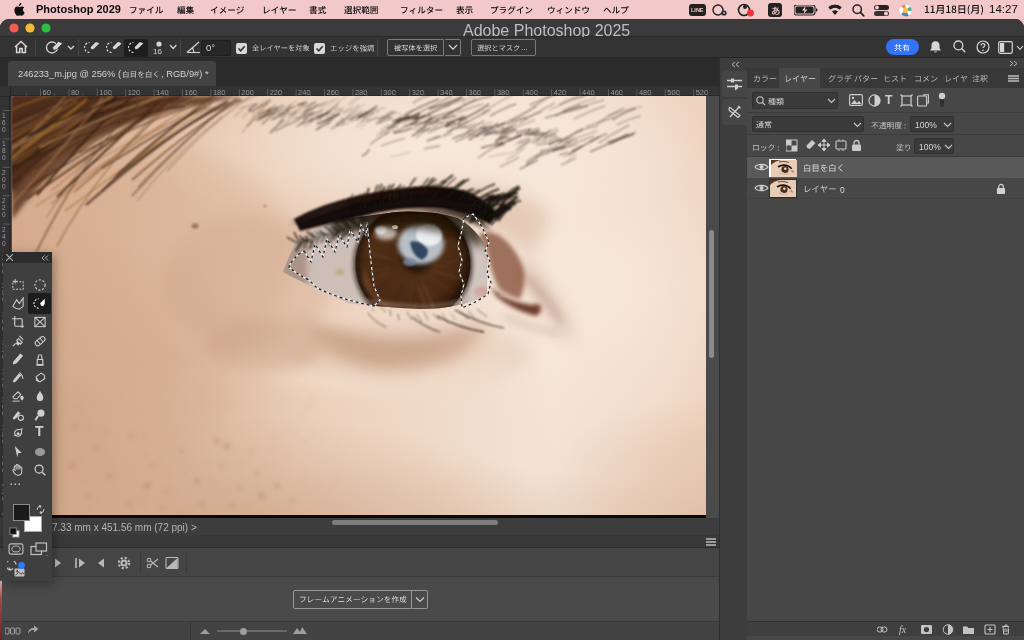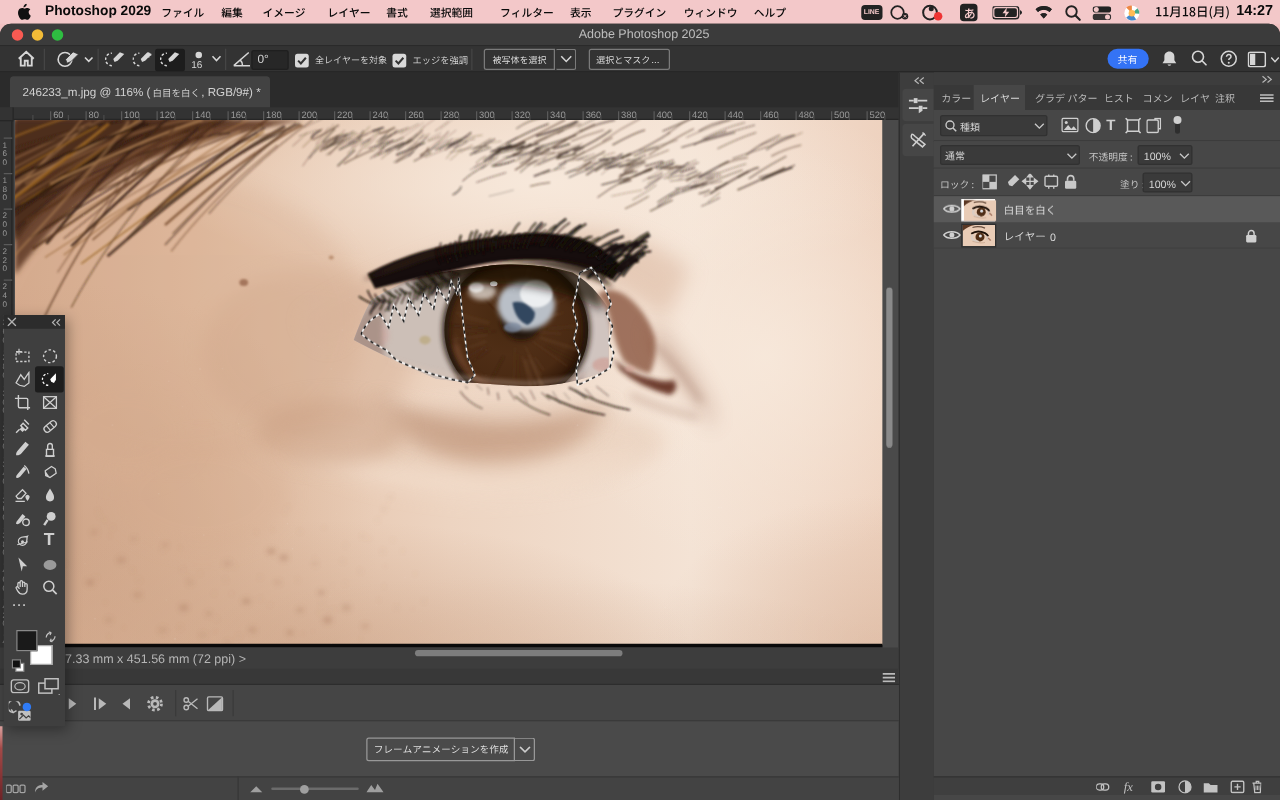--- a/index.html
+++ b/index.html
@@ -40,21 +40,21 @@
   </svg>
 <svg style="position:absolute;left:547px;top:2.7px;overflow:visible" width="1" height="1">
     <path transform="translate(0 10.3)" d="M 4.8 -6.9 Q 4.7 -6.7 4.7 -6.6 Q 4.7 -6.4 4.7 -6.2 Q 4.7 -6.1 4.7 -5.9 Q 4.7 -5.7 4.7 -5.4 Q 4.7 -5.2 4.7 -5.0 H 3.8 Q 3.8 -5.2 3.8 -5.5 Q 3.8 -5.7 3.8 -5.9 Q 3.8 -6.1 3.8 -6.2 Q 3.8 -6.4 3.8 -6.6 Q 3.8 -6.7 3.7 -6.9 Z M 7.7 -5.2 Q 7.6 -5.1 7.6 -4.9 Q 7.6 -4.8 7.5 -4.6 Q 7.5 -4.3 7.4 -4.0 Q 7.3 -3.7 7.2 -3.4 Q 7.1 -3.1 7.0 -2.7 Q 6.9 -2.4 6.7 -2.1 Q 6.4 -1.5 5.9 -1.0 Q 5.4 -0.5 4.7 -0.2 Q 4.0 0.2 3.3 0.4 L 2.6 -0.4 Q 2.8 -0.5 3.1 -0.5 Q 3.4 -0.6 3.6 -0.7 Q 4.0 -0.8 4.4 -1.1 Q 4.8 -1.3 5.2 -1.6 Q 5.5 -1.9 5.8 -2.3 Q 6.0 -2.7 6.1 -3.1 Q 6.3 -3.5 6.4 -3.9 Q 6.5 -4.3 6.6 -4.7 H 2.0 Q 2.0 -4.6 2.0 -4.4 Q 2.0 -4.2 2.0 -4.0 Q 2.0 -3.7 2.0 -3.6 Q 2.0 -3.4 2.0 -3.3 Q 2.0 -3.2 2.0 -3.0 Q 2.0 -2.8 2.0 -2.7 H 1.1 Q 1.1 -2.9 1.1 -3.0 Q 1.1 -3.2 1.1 -3.3 Q 1.1 -3.4 1.1 -3.6 Q 1.1 -3.8 1.1 -4.1 Q 1.1 -4.3 1.1 -4.5 Q 1.1 -4.7 1.1 -4.8 Q 1.1 -5.0 1.1 -5.2 Q 1.1 -5.4 1.1 -5.5 Q 1.3 -5.5 1.5 -5.5 Q 1.7 -5.5 1.9 -5.5 H 6.5 Q 6.7 -5.5 6.9 -5.5 Q 7.0 -5.5 7.1 -5.6 Z M 9.6 -2.3 Q 10.2 -2.5 10.7 -2.7 Q 11.3 -2.9 11.8 -3.1 Q 12.3 -3.4 12.7 -3.6 Q 13.1 -3.8 13.5 -4.2 Q 13.9 -4.5 14.2 -4.8 Q 14.6 -5.1 14.8 -5.4 L 15.4 -4.7 Q 15.2 -4.5 14.8 -4.1 Q 14.4 -3.8 14.0 -3.5 Q 13.5 -3.1 13.1 -2.9 Q 12.8 -2.7 12.4 -2.5 Q 12.1 -2.3 11.7 -2.1 Q 11.3 -2.0 10.8 -1.8 Q 10.4 -1.6 10.0 -1.5 Z M 12.6 -3.1 13.5 -3.3 V -0.1 Q 13.5 0.0 13.5 0.2 Q 13.5 0.3 13.5 0.5 Q 13.5 0.6 13.6 0.7 H 12.6 Q 12.6 0.6 12.6 0.5 Q 12.6 0.3 12.6 0.2 Q 12.6 0.0 12.6 -0.1 Z M 19.2 -6.4 Q 19.4 -6.3 19.7 -6.0 Q 20.0 -5.8 20.4 -5.5 Q 20.7 -5.3 20.9 -5.0 Q 21.2 -4.8 21.4 -4.6 L 20.7 -3.9 Q 20.6 -4.1 20.3 -4.3 Q 20.0 -4.6 19.7 -4.8 Q 19.4 -5.1 19.1 -5.3 Q 18.8 -5.6 18.6 -5.7 Z M 18.3 -0.7 Q 19.0 -0.8 19.6 -0.9 Q 20.3 -1.1 20.8 -1.4 Q 21.3 -1.6 21.7 -1.9 Q 22.4 -2.3 23.0 -2.8 Q 23.5 -3.4 24.0 -4.0 Q 24.4 -4.6 24.7 -5.1 L 25.2 -4.2 Q 24.9 -3.6 24.4 -3.0 Q 24.0 -2.5 23.4 -2.0 Q 22.9 -1.5 22.2 -1.0 Q 21.8 -0.8 21.2 -0.5 Q 20.7 -0.3 20.1 -0.1 Q 19.6 0.1 18.9 0.2 Z M 31.5 -6.3 Q 31.7 -6.1 31.8 -5.9 Q 31.9 -5.7 32.1 -5.4 Q 32.2 -5.2 32.3 -5.0 L 31.7 -4.7 Q 31.6 -5.0 31.5 -5.2 Q 31.4 -5.4 31.2 -5.6 Q 31.1 -5.8 31.0 -6.0 Z M 32.6 -6.7 Q 32.7 -6.6 32.9 -6.3 Q 33.0 -6.1 33.2 -5.9 Q 33.3 -5.7 33.4 -5.5 L 32.8 -5.2 Q 32.7 -5.4 32.6 -5.6 Q 32.5 -5.9 32.3 -6.1 Q 32.2 -6.3 32.0 -6.5 Z M 28.3 -0.7 Q 28.3 -0.8 28.3 -1.2 Q 28.3 -1.5 28.3 -2.0 Q 28.3 -2.5 28.3 -3.1 Q 28.3 -3.6 28.3 -4.2 Q 28.3 -4.7 28.3 -5.1 Q 28.3 -5.5 28.3 -5.6 Q 28.3 -5.9 28.3 -6.1 Q 28.3 -6.4 28.3 -6.6 H 29.3 Q 29.3 -6.4 29.3 -6.1 Q 29.3 -5.9 29.3 -5.6 Q 29.3 -5.4 29.3 -4.9 Q 29.3 -4.5 29.3 -3.9 Q 29.3 -3.4 29.3 -2.9 Q 29.3 -2.4 29.3 -1.9 Q 29.3 -1.5 29.3 -1.1 Q 29.3 -0.8 29.3 -0.7 Q 29.3 -0.5 29.3 -0.3 Q 29.3 -0.1 29.3 0.1 Q 29.3 0.3 29.3 0.4 H 28.3 Q 28.3 0.2 28.3 -0.1 Q 28.3 -0.4 28.3 -0.7 Z M 29.1 -4.4 Q 29.5 -4.2 30.0 -4.1 Q 30.5 -3.9 31.1 -3.7 Q 31.6 -3.5 32.1 -3.3 Q 32.6 -3.1 32.9 -2.9 L 32.5 -2.0 Q 32.2 -2.2 31.7 -2.4 Q 31.2 -2.6 30.8 -2.8 Q 30.3 -3.0 29.9 -3.1 Q 29.4 -3.3 29.1 -3.4 Z M 39.2 -6.9 Q 39.1 -6.7 39.1 -6.6 Q 39.1 -6.4 39.1 -6.2 Q 39.1 -6.1 39.1 -5.9 Q 39.1 -5.7 39.1 -5.4 Q 39.1 -5.2 39.1 -5.0 H 38.2 Q 38.2 -5.2 38.2 -5.5 Q 38.2 -5.7 38.2 -5.9 Q 38.2 -6.1 38.2 -6.2 Q 38.2 -6.4 38.2 -6.6 Q 38.2 -6.7 38.1 -6.9 Z M 42.1 -5.2 Q 42.0 -5.1 42.0 -4.9 Q 42.0 -4.8 41.9 -4.6 Q 41.9 -4.3 41.8 -4.0 Q 41.7 -3.7 41.6 -3.4 Q 41.5 -3.1 41.4 -2.7 Q 41.3 -2.4 41.1 -2.1 Q 40.8 -1.5 40.3 -1.0 Q 39.8 -0.5 39.1 -0.2 Q 38.4 0.2 37.7 0.4 L 37.0 -0.4 Q 37.2 -0.5 37.5 -0.5 Q 37.8 -0.6 38.0 -0.7 Q 38.4 -0.8 38.8 -1.1 Q 39.2 -1.3 39.6 -1.6 Q 39.9 -1.9 40.2 -2.3 Q 40.4 -2.7 40.5 -3.1 Q 40.7 -3.5 40.8 -3.9 Q 40.9 -4.3 41.0 -4.7 H 36.4 Q 36.4 -4.6 36.4 -4.4 Q 36.4 -4.2 36.4 -4.0 Q 36.4 -3.7 36.4 -3.6 Q 36.4 -3.4 36.4 -3.3 Q 36.4 -3.2 36.4 -3.0 Q 36.4 -2.8 36.4 -2.7 H 35.5 Q 35.5 -2.9 35.5 -3.0 Q 35.5 -3.2 35.5 -3.3 Q 35.5 -3.4 35.5 -3.6 Q 35.5 -3.8 35.5 -4.1 Q 35.5 -4.3 35.5 -4.5 Q 35.5 -4.7 35.5 -4.8 Q 35.5 -5.0 35.5 -5.2 Q 35.5 -5.4 35.5 -5.5 Q 35.7 -5.5 35.9 -5.5 Q 36.1 -5.5 36.3 -5.5 H 40.9 Q 41.1 -5.5 41.3 -5.5 Q 41.4 -5.5 41.5 -5.6 Z" fill="#0a0a0a"></path>
   </svg>
 <svg style="position:absolute;left:603px;top:2.7px;overflow:visible" width="1" height="1">
     <path transform="translate(0 10.3)" d="M 0.5 -2.5 Q 0.6 -2.6 0.8 -2.8 Q 0.9 -2.9 1.1 -3.1 Q 1.3 -3.3 1.5 -3.5 Q 1.7 -3.7 1.9 -4.0 Q 2.1 -4.3 2.3 -4.6 Q 2.6 -4.8 2.8 -5.1 Q 3.1 -5.5 3.5 -5.6 Q 3.9 -5.6 4.3 -5.2 Q 4.6 -4.9 4.9 -4.6 Q 5.2 -4.3 5.5 -4.0 Q 5.9 -3.6 6.1 -3.4 Q 6.4 -3.1 6.8 -2.7 Q 7.1 -2.3 7.5 -1.9 Q 7.9 -1.5 8.2 -1.1 L 7.5 -0.3 Q 7.2 -0.7 6.8 -1.1 Q 6.5 -1.5 6.2 -1.8 Q 5.9 -2.2 5.6 -2.5 Q 5.4 -2.7 5.2 -3.0 Q 4.9 -3.3 4.7 -3.5 Q 4.5 -3.7 4.3 -4.0 Q 4.1 -4.2 4.0 -4.3 Q 3.7 -4.5 3.6 -4.5 Q 3.4 -4.5 3.2 -4.2 Q 3.1 -4.1 2.9 -3.8 Q 2.7 -3.6 2.5 -3.3 Q 2.3 -3.0 2.1 -2.8 Q 1.9 -2.6 1.8 -2.4 Q 1.7 -2.2 1.5 -2.0 Q 1.4 -1.8 1.3 -1.7 Z M 13.0 -0.2 Q 13.1 -0.3 13.1 -0.4 Q 13.1 -0.6 13.1 -0.7 Q 13.1 -0.8 13.1 -1.1 Q 13.1 -1.4 13.1 -1.8 Q 13.1 -2.2 13.1 -2.7 Q 13.1 -3.2 13.1 -3.7 Q 13.1 -4.2 13.1 -4.6 Q 13.1 -5.1 13.1 -5.4 Q 13.1 -5.7 13.1 -5.8 Q 13.1 -6.1 13.1 -6.3 Q 13.0 -6.5 13.0 -6.5 H 14.0 Q 14.0 -6.5 14.0 -6.3 Q 14.0 -6.1 14.0 -5.8 Q 14.0 -5.7 14.0 -5.4 Q 14.0 -5.1 14.0 -4.7 Q 14.0 -4.3 14.0 -3.8 Q 14.0 -3.4 14.0 -2.9 Q 14.0 -2.5 14.0 -2.1 Q 14.0 -1.7 14.0 -1.4 Q 14.0 -1.1 14.0 -1.1 Q 14.4 -1.2 14.8 -1.5 Q 15.2 -1.8 15.6 -2.2 Q 16.0 -2.6 16.3 -3.0 L 16.9 -2.3 Q 16.5 -1.8 16.0 -1.4 Q 15.5 -0.9 15.0 -0.6 Q 14.4 -0.2 13.9 0.1 Q 13.8 0.1 13.7 0.2 Q 13.7 0.2 13.6 0.3 Z M 9.1 -0.3 Q 9.6 -0.7 10.0 -1.2 Q 10.4 -1.8 10.6 -2.4 Q 10.6 -2.6 10.7 -3.1 Q 10.7 -3.5 10.8 -4.0 Q 10.8 -4.5 10.8 -4.9 Q 10.8 -5.4 10.8 -5.8 Q 10.8 -6.0 10.8 -6.2 Q 10.8 -6.3 10.7 -6.5 H 11.7 Q 11.7 -6.5 11.7 -6.3 Q 11.7 -6.2 11.7 -6.1 Q 11.7 -5.9 11.7 -5.8 Q 11.7 -5.4 11.7 -4.9 Q 11.7 -4.4 11.6 -3.9 Q 11.6 -3.4 11.6 -2.9 Q 11.5 -2.4 11.4 -2.1 Q 11.2 -1.4 10.8 -0.8 Q 10.4 -0.2 9.9 0.3 Z M 24.1 -6.2 Q 24.1 -6.0 24.3 -5.9 Q 24.4 -5.7 24.7 -5.7 Q 24.9 -5.7 25.0 -5.9 Q 25.2 -6.0 25.2 -6.2 Q 25.2 -6.5 25.0 -6.6 Q 24.9 -6.8 24.7 -6.8 Q 24.4 -6.8 24.3 -6.6 Q 24.1 -6.5 24.1 -6.2 Z M 23.7 -6.2 Q 23.7 -6.5 23.8 -6.7 Q 23.9 -7.0 24.2 -7.1 Q 24.4 -7.2 24.7 -7.2 Q 24.9 -7.2 25.2 -7.1 Q 25.4 -7.0 25.5 -6.7 Q 25.7 -6.5 25.7 -6.2 Q 25.7 -6.0 25.5 -5.7 Q 25.4 -5.5 25.2 -5.4 Q 24.9 -5.2 24.7 -5.2 Q 24.4 -5.2 24.2 -5.4 Q 23.9 -5.5 23.8 -5.7 Q 23.7 -6.0 23.7 -6.2 Z M 24.5 -5.6 Q 24.5 -5.5 24.5 -5.4 Q 24.4 -5.2 24.4 -5.1 Q 24.3 -4.8 24.2 -4.4 Q 24.1 -4.0 23.9 -3.5 Q 23.8 -3.1 23.6 -2.7 Q 23.4 -2.3 23.1 -2.0 Q 22.7 -1.4 22.2 -1.0 Q 21.7 -0.6 21.1 -0.2 Q 20.5 0.1 19.7 0.4 L 18.9 -0.4 Q 19.8 -0.6 20.4 -0.9 Q 21.0 -1.3 21.5 -1.6 Q 21.9 -2.0 22.3 -2.5 Q 22.6 -2.9 22.8 -3.3 Q 23.0 -3.8 23.2 -4.3 Q 23.3 -4.7 23.4 -5.1 Q 23.3 -5.1 22.9 -5.1 Q 22.6 -5.1 22.2 -5.1 Q 21.8 -5.1 21.3 -5.1 Q 20.8 -5.1 20.4 -5.1 Q 19.9 -5.1 19.6 -5.1 Q 19.3 -5.1 19.2 -5.1 Q 18.9 -5.1 18.6 -5.1 Q 18.4 -5.1 18.2 -5.1 V -6.0 Q 18.3 -6.0 18.5 -6.0 Q 18.7 -6.0 18.8 -6.0 Q 19.0 -6.0 19.2 -6.0 Q 19.3 -6.0 19.5 -6.0 Q 19.8 -6.0 20.1 -6.0 Q 20.5 -6.0 20.9 -6.0 Q 21.3 -6.0 21.7 -6.0 Q 22.1 -6.0 22.4 -6.0 Q 22.7 -6.0 23.0 -6.0 Q 23.2 -6.0 23.3 -6.0 Q 23.4 -6.0 23.6 -6.0 Q 23.7 -6.0 23.9 -6.0 Z" fill="#0a0a0a"></path>
   </svg>
 <svg style="position:absolute;left:924px;top:1.0px;overflow:visible" width="1" height="1">
     <path transform="translate(0 12.0)" d="M 0.9 -0.0 V -1.0 H 2.5 V -6.1 H 1.1 V -6.8 Q 1.7 -6.9 2.1 -7.0 Q 2.4 -7.2 2.8 -7.4 H 3.6 V -1.0 H 5.1 V -0.0 Z M 6.6 -0.0 V -1.0 H 8.2 V -6.1 H 6.8 V -6.8 Q 7.4 -6.9 7.8 -7.0 Q 8.1 -7.2 8.5 -7.4 H 9.3 V -1.0 H 10.8 V -0.0 Z M 14.0 -7.9 H 19.1 V -7.0 H 14.0 Z M 14.0 -5.5 H 19.2 V -4.6 H 14.0 Z M 13.9 -3.1 H 19.1 V -2.2 H 13.9 Z M 13.4 -7.9 H 14.4 V -4.8 Q 14.4 -4.1 14.3 -3.4 Q 14.2 -2.6 14.0 -1.9 Q 13.8 -1.1 13.4 -0.4 Q 13.0 0.3 12.4 0.8 Q 12.3 0.7 12.2 0.6 Q 12.1 0.5 11.9 0.4 Q 11.8 0.2 11.7 0.2 Q 12.2 -0.3 12.6 -1.0 Q 12.9 -1.6 13.1 -2.2 Q 13.3 -2.9 13.3 -3.5 Q 13.4 -4.2 13.4 -4.8 Z M 18.7 -7.9 H 19.7 V -0.4 Q 19.7 0.0 19.6 0.3 Q 19.4 0.5 19.1 0.6 Q 18.8 0.7 18.3 0.8 Q 17.7 0.8 17.0 0.8 Q 16.9 0.7 16.9 0.5 Q 16.8 0.3 16.7 0.1 Q 16.6 -0.1 16.6 -0.2 Q 16.9 -0.2 17.3 -0.2 Q 17.7 -0.2 18.0 -0.2 Q 18.3 -0.2 18.4 -0.2 Q 18.6 -0.2 18.6 -0.2 Q 18.7 -0.3 18.7 -0.5 Z M 22.3 -0.0 V -1.0 H 23.9 V -6.1 H 22.5 V -6.8 Q 23.1 -6.9 23.5 -7.0 Q 23.8 -7.2 24.2 -7.4 H 25.0 V -1.0 H 26.5 V -0.0 Z M 30.0 0.1 Q 29.3 0.1 28.7 -0.1 Q 28.2 -0.4 27.9 -0.8 Q 27.6 -1.3 27.6 -1.8 Q 27.6 -2.3 27.7 -2.7 Q 27.9 -3.1 28.2 -3.4 Q 28.5 -3.6 28.9 -3.8 V -3.9 Q 28.5 -4.1 28.2 -4.6 Q 27.9 -5.0 27.9 -5.6 Q 27.9 -6.2 28.2 -6.6 Q 28.4 -7.0 28.9 -7.2 Q 29.4 -7.5 30.0 -7.5 Q 30.6 -7.5 31.1 -7.2 Q 31.6 -7.0 31.8 -6.5 Q 32.1 -6.1 32.1 -5.5 Q 32.1 -5.2 31.9 -4.8 Q 31.8 -4.5 31.6 -4.2 Q 31.3 -4.0 31.1 -3.8 V -3.7 Q 31.4 -3.6 31.7 -3.3 Q 32.0 -3.0 32.2 -2.7 Q 32.3 -2.3 32.3 -1.8 Q 32.3 -1.3 32.0 -0.8 Q 31.7 -0.4 31.2 -0.1 Q 30.7 0.1 30.0 0.1 Z M 30.4 -4.1 Q 30.8 -4.4 30.9 -4.7 Q 31.1 -5.1 31.1 -5.5 Q 31.1 -5.8 31.0 -6.1 Q 30.8 -6.3 30.6 -6.5 Q 30.3 -6.6 30.0 -6.6 Q 29.5 -6.6 29.2 -6.4 Q 28.9 -6.1 28.9 -5.6 Q 28.9 -5.2 29.1 -4.9 Q 29.3 -4.6 29.7 -4.4 Q 30.0 -4.3 30.4 -4.1 Z M 30.0 -0.7 Q 30.4 -0.7 30.6 -0.8 Q 30.9 -1.0 31.1 -1.2 Q 31.3 -1.5 31.3 -1.8 Q 31.3 -2.2 31.1 -2.4 Q 31.0 -2.7 30.7 -2.8 Q 30.5 -3.0 30.1 -3.2 Q 29.8 -3.3 29.4 -3.5 Q 29.1 -3.2 28.8 -2.8 Q 28.6 -2.4 28.6 -1.9 Q 28.6 -1.6 28.8 -1.3 Q 28.9 -1.0 29.3 -0.9 Q 29.6 -0.7 30.0 -0.7 Z M 34.5 -7.8 H 41.2 V 0.7 H 40.2 V -6.8 H 35.4 V 0.7 H 34.5 Z M 35.1 -4.4 H 40.6 V -3.4 H 35.1 Z M 35.1 -0.9 H 40.6 V 0.1 H 35.1 Z M 45.2 2.0 Q 44.5 0.8 44.1 -0.4 Q 43.7 -1.6 43.7 -3.1 Q 43.7 -4.6 44.1 -5.9 Q 44.5 -7.1 45.2 -8.2 L 45.9 -7.9 Q 45.2 -6.8 44.9 -5.6 Q 44.6 -4.4 44.6 -3.1 Q 44.6 -1.9 44.9 -0.6 Q 45.2 0.6 45.9 1.7 Z M 49.0 -7.9 H 54.1 V -7.0 H 49.0 Z M 49.0 -5.5 H 54.1 V -4.6 H 49.0 Z M 48.9 -3.1 H 54.1 V -2.2 H 48.9 Z M 48.3 -7.9 H 49.3 V -4.8 Q 49.3 -4.1 49.2 -3.4 Q 49.2 -2.6 49.0 -1.9 Q 48.8 -1.1 48.4 -0.4 Q 48.0 0.3 47.3 0.8 Q 47.3 0.7 47.1 0.6 Q 47.0 0.5 46.9 0.4 Q 46.7 0.2 46.6 0.2 Q 47.2 -0.3 47.6 -1.0 Q 47.9 -1.6 48.1 -2.2 Q 48.2 -2.9 48.3 -3.5 Q 48.3 -4.2 48.3 -4.8 Z M 53.7 -7.9 H 54.7 V -0.4 Q 54.7 0.0 54.5 0.3 Q 54.4 0.5 54.1 0.6 Q 53.8 0.7 53.2 0.8 Q 52.7 0.8 51.9 0.8 Q 51.9 0.7 51.8 0.5 Q 51.8 0.3 51.7 0.1 Q 51.6 -0.1 51.5 -0.2 Q 51.9 -0.2 52.3 -0.2 Q 52.7 -0.2 52.9 -0.2 Q 53.2 -0.2 53.3 -0.2 Q 53.5 -0.2 53.6 -0.2 Q 53.7 -0.3 53.7 -0.5 Z M 57.5 2.0 56.8 1.7 Q 57.5 0.6 57.8 -0.6 Q 58.1 -1.9 58.1 -3.1 Q 58.1 -4.4 57.8 -5.6 Q 57.5 -6.8 56.8 -7.9 L 57.5 -8.2 Q 58.2 -7.1 58.6 -5.9 Q 59.0 -4.6 59.0 -3.1 Q 59.0 -1.6 58.6 -0.4 Q 58.2 0.8 57.5 2.0 Z" fill="#0a0a0a"></path>
   </svg>
-<div class="abs" style="left:989px;top:3px;font-size:11.5px;color:#0a0a0a;font-weight:700">14:27</div>
+<div class="abs" style="left:989px;top:3px;font-size:11.5px;color:#0a0a0a;font-weight:400">14:27</div>
 <div class="abs" style="left:689px;top:4px;width:17px;height:12px;background:#222;border-radius:3px"></div>
 <div class="abs" style="left:691px;top:7px;font-size:5.5px;color:#f3c8c9;font-weight:bold">LINE</div>
 <svg class="abs" style="left:712px;top:4px" width="22" height="12" viewBox="0 0 22 12">
     <circle cx="6" cy="6" r="5" fill="none" stroke="#222" stroke-width="1.4"></circle>
     <circle cx="12" cy="9" r="2.6" fill="#222"></circle>
     <path d="M10.9 7.9l2.2 2.2M13.1 7.9l-2.2 2.2" stroke="#f3c8c9" stroke-width=".7"></path>
   </svg>
 <svg class="abs" style="left:737px;top:3px" width="22" height="14" viewBox="0 0 22 14">
     <circle cx="7" cy="7" r="5.5" fill="none" stroke="#222" stroke-width="1.6"></circle>
     <circle cx="13.5" cy="10" r="3.4" fill="#e33"></circle>
@@ -92,21 +92,21 @@
     <circle cx="6.5" cy="6.5" r="2.6" fill="#fb5"></circle>
   </svg>
 
 <div class="abs" style="left:0;top:19px;width:1024px;height:621px;background:#323232;border-radius:9px 9px 0 0"></div>
 <div class="abs" style="left:0;top:19px;width:1024px;height:17.5px;background:#3b3b3b;border-radius:9px 9px 0 0;border-bottom:1px solid #2a2a2a"></div>
 <svg class="abs" style="left:9px;top:23px" width="48" height="10">
     <circle cx="5" cy="5" r="4.6" fill="#f85a52"></circle>
     <circle cx="21" cy="5" r="4.6" fill="#f2bb37"></circle>
     <circle cx="37" cy="5" r="4.6" fill="#2ebe41"></circle>
   </svg>
-<div class="abs" style="left:463px;top:22px;font-size:10px;color:#bebebe">Adobe Photoshop 2025</div>
+<div class="abs" style="left:463px;top:22px;font-size:16px;color:#bebebe">Adobe Photoshop 2025</div>
 <div class="abs" style="left:0;top:37px;width:1024px;height:21px;background:#333333;border-bottom:1px solid #252525"></div>
 <svg class="abs" style="left:14px;top:40px" width="14" height="14" viewBox="0 0 14 14">
     <path d="M1 7L7 1.5L13 7M2.6 6v6.5h3.2V8.6h2.4v3.9h3.2V6" fill="none" stroke="#d6d6d6" stroke-width="1.5"></path>
   </svg>
 <div class="abs" style="left:35px;top:39px;width:1px;height:17px;background:#454545"></div>
 <svg class="abs" style="left:45px;top:40px" width="30" height="15" viewBox="0 0 30 15">
     <circle cx="7" cy="7.5" r="5.5" fill="none" stroke="#d6d6d6" stroke-width="1.3"></circle>
     <path d="M13.5 1.5l-6 6 1.2 3 3-1.2 6-6z" fill="#d6d6d6" stroke="#333" stroke-width=".6"></path>
     <path d="M23 6l3 3 3-3" fill="none" stroke="#d6d6d6" stroke-width="1.3"></path>
   </svg>
@@ -184,21 +184,21 @@
     </svg>
 <svg class="abs" style="left:998px;top:40.5px" width="15" height="13" viewBox="0 0 15 13">
       <rect x=".7" y=".7" width="13.6" height="11.6" rx="1.5" fill="none" stroke="#d6d6d6" stroke-width="1.2"></rect>
       <rect x="2" y="2" width="4.2" height="9" fill="#d6d6d6"></rect>
     </svg>
 <svg class="abs" style="left:1016px;top:45px" width="8" height="6" viewBox="0 0 8 6">
       <path d="M1 1l3 3.4L7 1" fill="none" stroke="#d6d6d6" stroke-width="1.1"></path>
     </svg>
 <div class="abs" style="left:0;top:58px;width:719px;height:28px;background:#2b2b2b"></div>
 <div class="abs" style="left:8px;top:61px;width:208px;height:25px;background:#424242;border-radius:3px 3px 0 0"></div>
-<div class="abs" style="left:18px;top:69px;font-size:9.3px;color:#d2d2d2">246233_m.jpg @ 116% (</div>
+<div class="abs" style="left:18px;top:69px;font-size:9.3px;color:#d2d2d2">246233_m.jpg @ 256% (</div>
 <svg style="position:absolute;left:122px;top:68.1px;overflow:visible" width="1" height="1">
       <path transform="translate(0 9.1)" d="M 1.4 -0.5 H 6.2 V 0.1 H 1.4 Z M 1.3 -2.9 H 6.2 V -2.3 H 1.3 Z M 1.1 -5.2 H 6.5 V 0.6 H 5.9 V -4.6 H 1.7 V 0.6 H 1.1 Z M 3.4 -6.4 4.1 -6.3 Q 3.9 -5.9 3.8 -5.5 Q 3.6 -5.1 3.4 -4.8 L 2.9 -4.9 Q 3.0 -5.2 3.1 -5.4 Q 3.2 -5.7 3.2 -5.9 Q 3.3 -6.2 3.4 -6.4 Z M 9.2 -4.1 H 13.6 V -3.6 H 9.2 Z M 9.2 -2.3 H 13.6 V -1.8 H 9.2 Z M 9.2 -0.5 H 13.6 V 0.0 H 9.2 Z M 8.8 -5.9 H 14.0 V 0.6 H 13.4 V -5.4 H 9.4 V 0.6 H 8.8 Z M 18.7 -6.0 Q 18.6 -5.8 18.6 -5.5 Q 18.5 -5.2 18.3 -4.8 Q 18.2 -4.4 18.0 -4.1 Q 17.8 -3.7 17.6 -3.4 Q 17.7 -3.5 17.9 -3.6 Q 18.1 -3.6 18.3 -3.7 Q 18.5 -3.7 18.6 -3.7 Q 19.1 -3.7 19.4 -3.4 Q 19.7 -3.2 19.7 -2.7 Q 19.7 -2.6 19.7 -2.4 Q 19.7 -2.1 19.7 -1.9 Q 19.7 -1.6 19.7 -1.4 Q 19.7 -1.2 19.7 -1.0 H 19.1 Q 19.1 -1.1 19.1 -1.4 Q 19.1 -1.6 19.1 -1.8 Q 19.1 -2.0 19.1 -2.2 Q 19.1 -2.4 19.1 -2.6 Q 19.1 -2.9 18.9 -3.1 Q 18.7 -3.2 18.4 -3.2 Q 18.1 -3.2 17.7 -3.1 Q 17.4 -2.9 17.1 -2.7 Q 17.0 -2.5 16.8 -2.3 Q 16.6 -2.1 16.4 -1.9 L 15.9 -2.3 Q 16.5 -2.8 16.8 -3.2 Q 17.2 -3.7 17.4 -4.1 Q 17.7 -4.5 17.8 -4.8 Q 17.9 -5.1 18.0 -5.5 Q 18.1 -5.8 18.1 -6.1 Z M 16.1 -5.2 Q 16.4 -5.1 16.8 -5.1 Q 17.1 -5.1 17.4 -5.1 Q 17.9 -5.1 18.5 -5.1 Q 19.1 -5.2 19.7 -5.2 Q 20.3 -5.3 20.8 -5.4 L 20.8 -4.8 Q 20.4 -4.7 19.9 -4.7 Q 19.5 -4.6 19.0 -4.6 Q 18.6 -4.6 18.1 -4.6 Q 17.7 -4.6 17.3 -4.6 Q 17.2 -4.6 17.0 -4.6 Q 16.8 -4.6 16.5 -4.6 Q 16.3 -4.6 16.1 -4.6 Z M 21.9 -3.4 Q 21.8 -3.3 21.7 -3.3 Q 21.6 -3.2 21.5 -3.2 Q 21.3 -3.2 21.2 -3.1 Q 20.8 -3.0 20.3 -2.7 Q 19.8 -2.5 19.2 -2.2 Q 18.9 -2.0 18.6 -1.8 Q 18.3 -1.6 18.1 -1.4 Q 17.9 -1.2 17.9 -0.9 Q 17.9 -0.7 18.0 -0.5 Q 18.2 -0.4 18.3 -0.3 Q 18.5 -0.3 18.8 -0.2 Q 19.0 -0.2 19.3 -0.2 Q 19.8 -0.2 20.3 -0.3 Q 20.9 -0.3 21.4 -0.4 L 21.4 0.2 Q 21.1 0.2 20.7 0.3 Q 20.4 0.3 20.0 0.3 Q 19.6 0.3 19.3 0.3 Q 18.8 0.3 18.3 0.2 Q 17.9 0.1 17.6 -0.1 Q 17.3 -0.4 17.3 -0.8 Q 17.3 -1.2 17.5 -1.4 Q 17.7 -1.7 17.9 -2.0 Q 18.2 -2.2 18.5 -2.4 Q 18.9 -2.6 19.2 -2.8 Q 19.6 -3.0 19.9 -3.1 Q 20.2 -3.3 20.5 -3.4 Q 20.8 -3.5 21.0 -3.6 Q 21.2 -3.7 21.3 -3.8 Q 21.5 -3.8 21.7 -3.9 Z M 24.2 -0.5 H 29.0 V 0.1 H 24.2 Z M 24.1 -2.9 H 29.0 V -2.3 H 24.1 Z M 23.9 -5.2 H 29.3 V 0.6 H 28.7 V -4.6 H 24.5 V 0.6 H 23.9 Z M 26.2 -6.4 26.9 -6.3 Q 26.7 -5.9 26.6 -5.5 Q 26.4 -5.1 26.2 -4.8 L 25.7 -4.9 Q 25.8 -5.2 25.9 -5.4 Q 26.0 -5.7 26.0 -5.9 Q 26.1 -6.2 26.2 -6.4 Z M 35.8 -5.6 Q 35.6 -5.5 35.5 -5.4 Q 35.3 -5.3 35.2 -5.2 Q 35.0 -5.0 34.7 -4.8 Q 34.5 -4.5 34.2 -4.3 Q 33.8 -4.0 33.6 -3.8 Q 33.3 -3.6 33.1 -3.4 Q 32.8 -3.2 32.7 -3.1 Q 32.7 -2.9 32.8 -2.8 Q 32.8 -2.7 33.1 -2.5 Q 33.3 -2.3 33.6 -2.1 Q 33.8 -1.8 34.1 -1.6 Q 34.5 -1.3 34.8 -1.1 Q 35.1 -0.8 35.4 -0.5 Q 35.7 -0.2 35.9 -0.0 L 35.4 0.5 Q 35.1 0.2 34.9 -0.1 Q 34.7 -0.3 34.4 -0.5 Q 34.1 -0.8 33.7 -1.1 Q 33.4 -1.4 33.1 -1.7 Q 32.7 -2.0 32.5 -2.2 Q 32.1 -2.5 32.0 -2.7 Q 31.9 -2.9 32.0 -3.2 Q 32.2 -3.4 32.5 -3.7 Q 32.7 -3.9 33.0 -4.1 Q 33.3 -4.4 33.7 -4.6 Q 34.0 -4.9 34.3 -5.2 Q 34.6 -5.4 34.8 -5.6 Q 34.9 -5.7 35.0 -5.9 Q 35.1 -6.0 35.2 -6.1 Z" fill="#d2d2d2"></path>
     </svg>
 <div class="abs" style="left:161px;top:69px;font-size:9.3px;color:#d2d2d2">, RGB/9#) *</div>
 <div class="abs" style="left:0;top:86px;width:719px;height:10px;background:#333333;border-bottom:1px solid #262626"></div>
 <svg class="abs" style="left:0;top:86px" width="719" height="10">
       <rect x="25.8" y="6" width="1" height="4" fill="#4a4a4a"></rect>
       <rect x="40.0" y="3" width="1" height="7" fill="#5a5a5a"></rect>
       <text x="42.5" y="8.5" font-size="7.5" fill="#9a9a9a" font-family="Liberation Sans">60</text>
       <rect x="54.2" y="6" width="1" height="4" fill="#4a4a4a"></rect>

